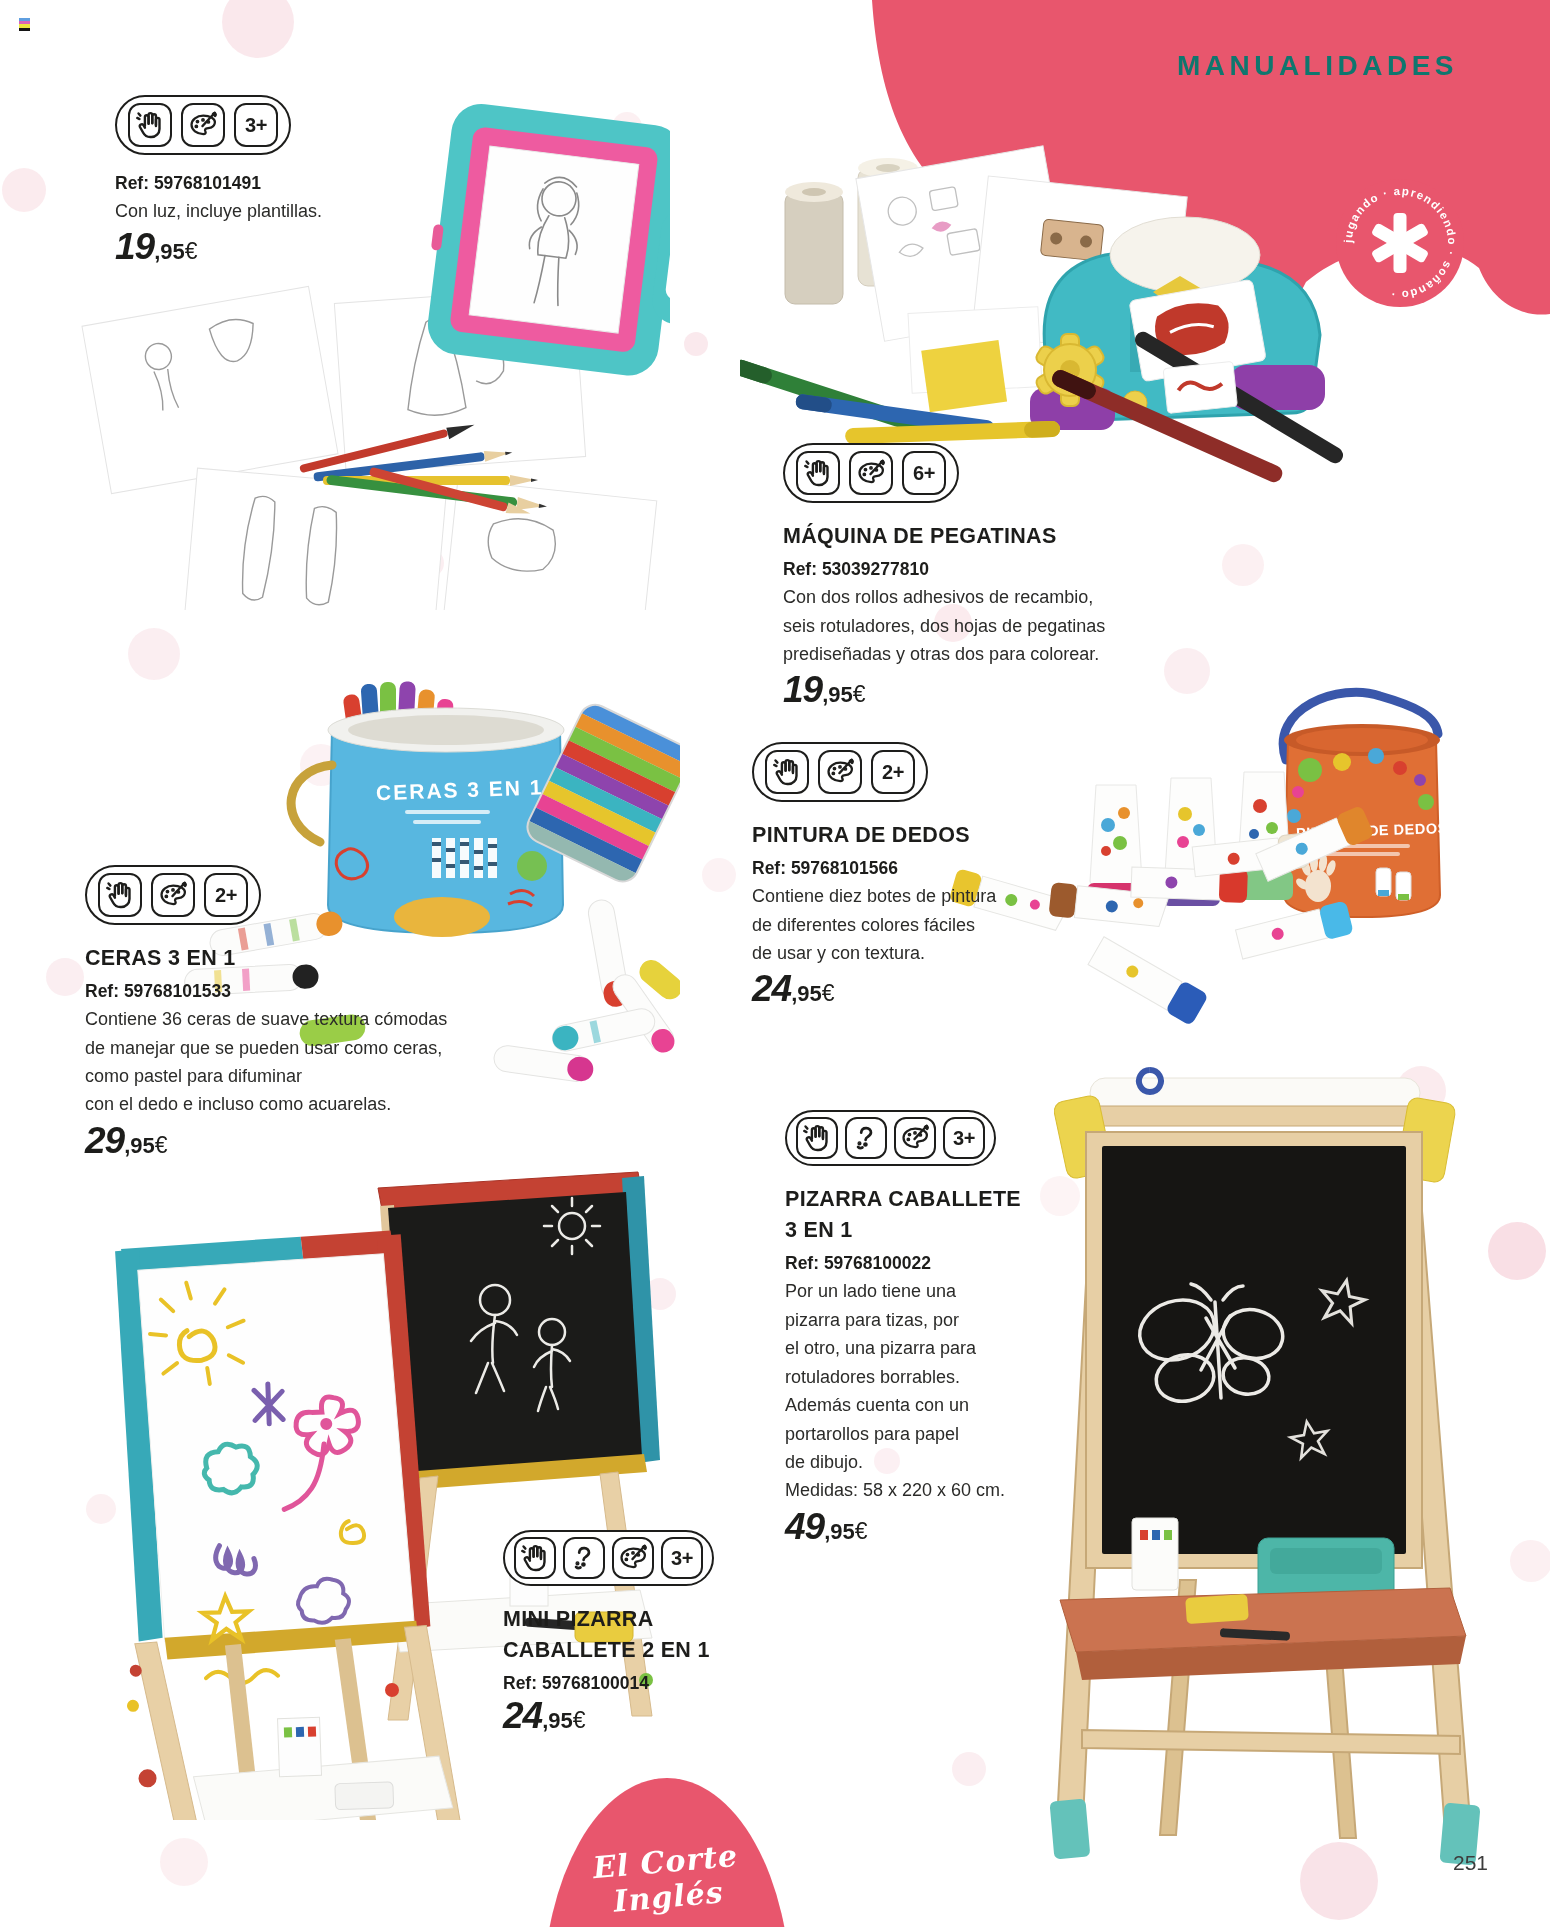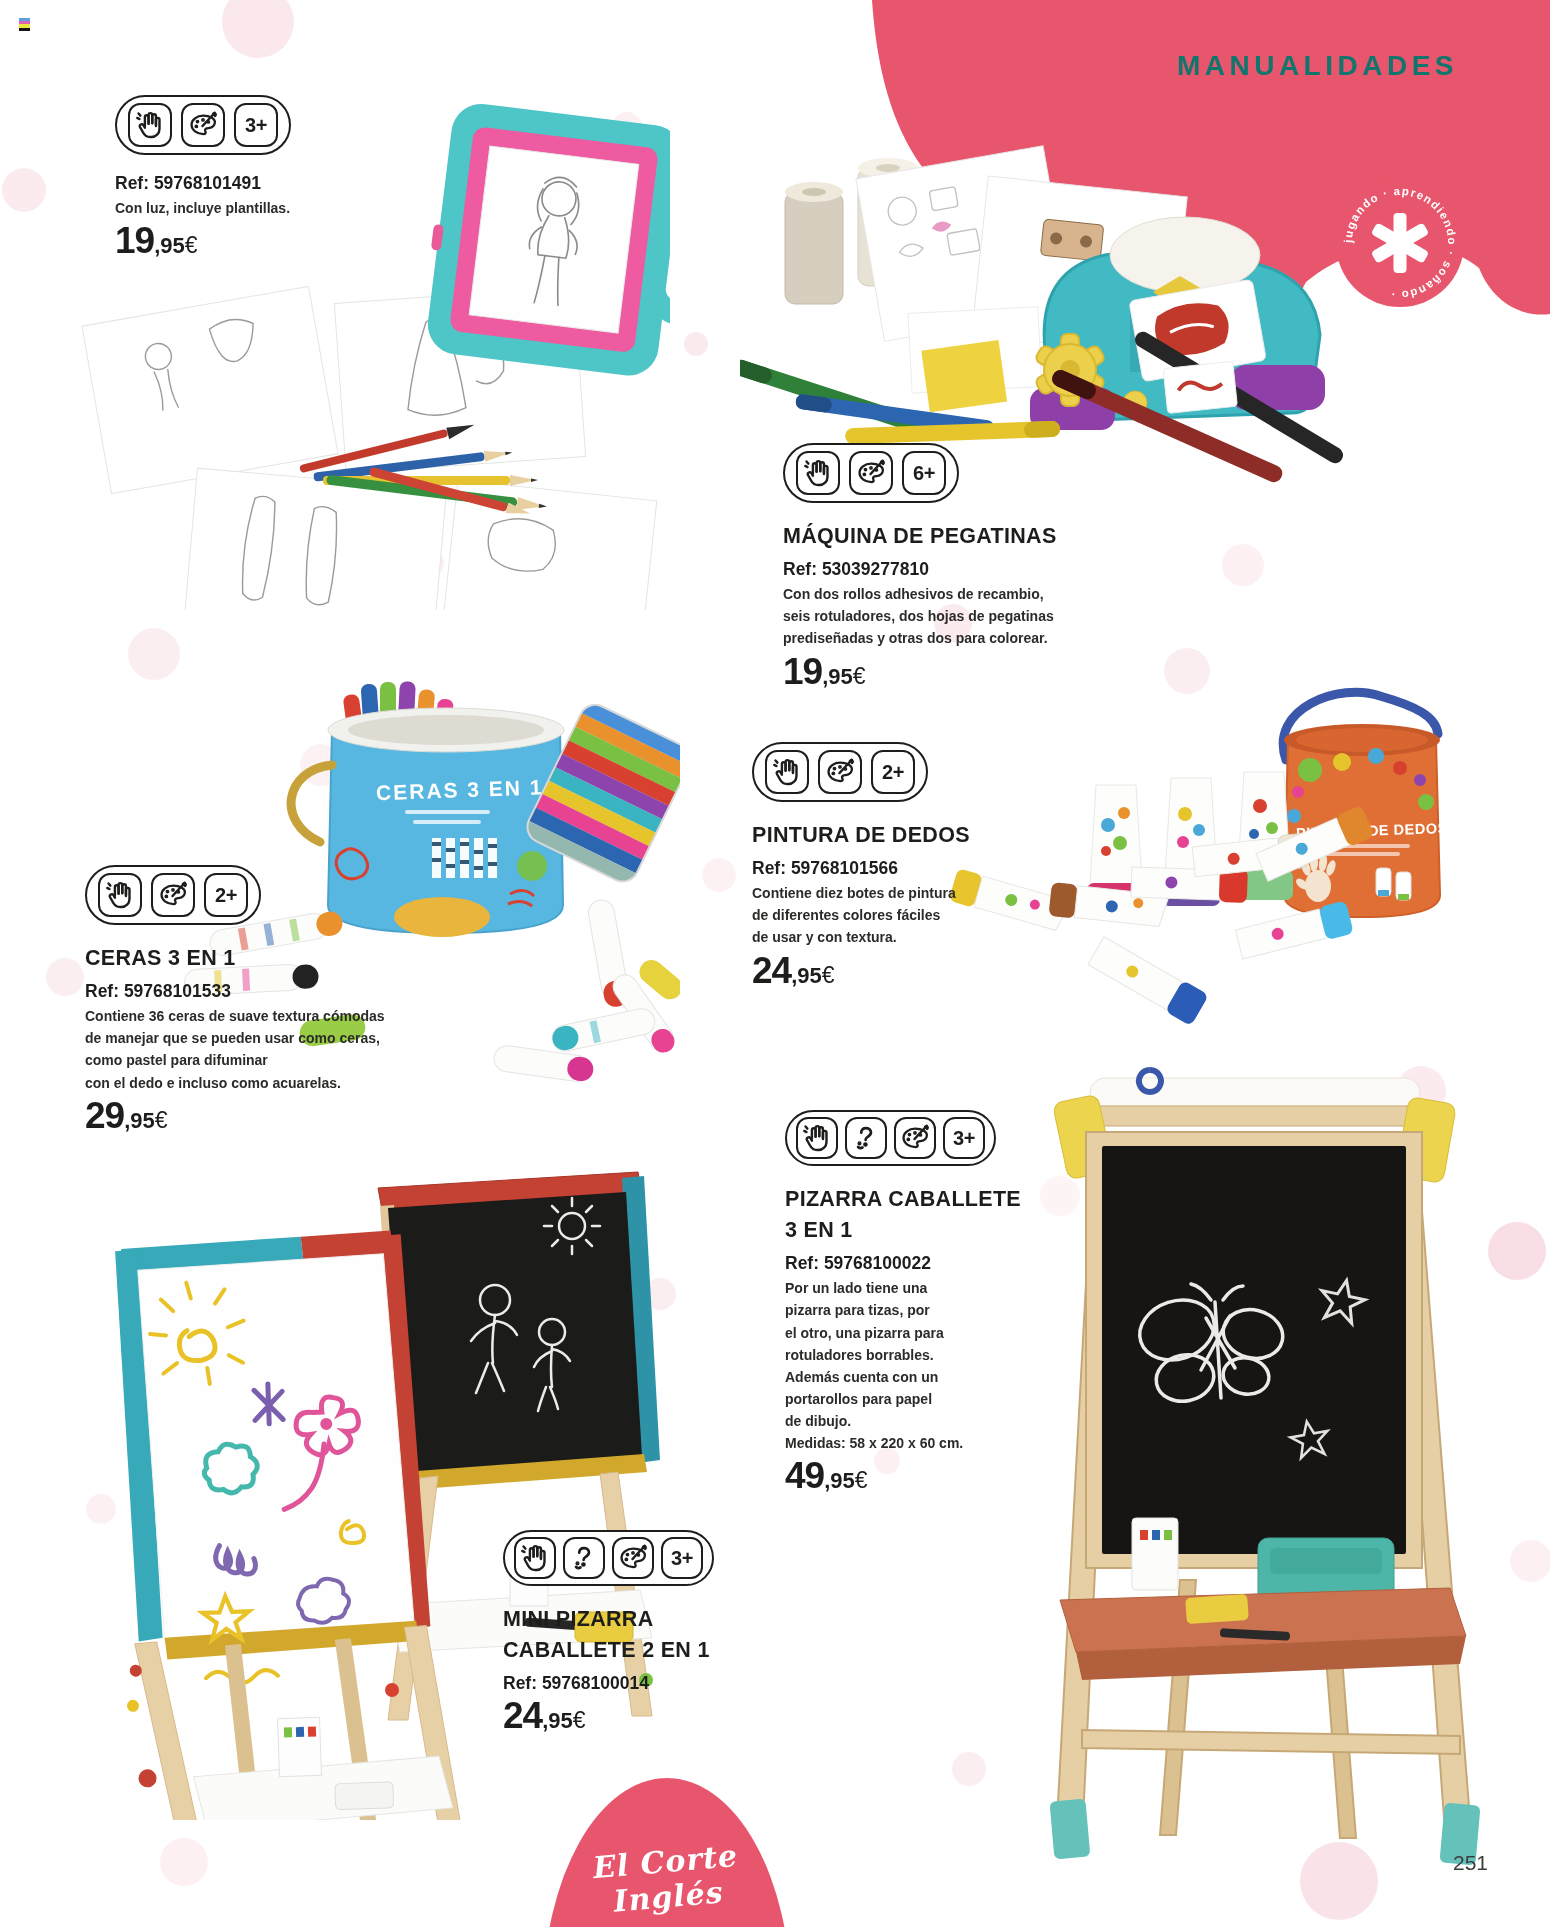--- a/index.html
+++ b/index.html
@@ -20,23 +20,23 @@
   }
   .icon-box{
     width:44px;height:44px;border:2.5px solid #1d1d1b;border-radius:12px;
     display:flex;align-items:center;justify-content:center;background:#fff;
     color:#1d1d1b;box-sizing:border-box;
   }
   .icon-box svg{width:34px;height:34px;}
   .age{font-weight:700;font-size:20px;letter-spacing:-0.5px;}
   .ptitle{font-weight:700;font-size:21.5px;line-height:1.45;letter-spacing:.3px;white-space:pre-line;margin:0 0 7px 0;}
   .pref{font-weight:700;font-size:17.5px;margin:0 0 3px 0;}
-  .pdesc{font-size:14px;line-height:1.58;color:#2b2b29;white-space:pre-line;margin:0;font-weight:bold;}
+  .pdesc{font-size:18px;line-height:1.58;color:#2b2b29;white-space:pre-line;margin:0;}
   .price{margin-top:3px;line-height:1;}
-  .price .int{font-size:37px;font-weight:800;letter-spacing:-1px;}
+  .price .int{font-size:37px;font-weight:800;letter-spacing:-1px;font-style:italic;}
   .price .dec{font-size:22px;font-weight:700;}
   .price .cur{font-size:23px;font-weight:400;}
   
   .header-title{
     position:absolute;top:42px;right:92px;text-align:right;z-index:20;
     color:#0f766e;font-weight:700;font-size:28px;letter-spacing:4.5px;line-height:1.68;
   }
   .brand-logo{
     position:absolute;left:557px;top:1844px;width:220px;text-align:center;z-index:25;
     color:#fff;font-family:"DejaVu Serif", serif;font-style:italic;font-weight:700;

